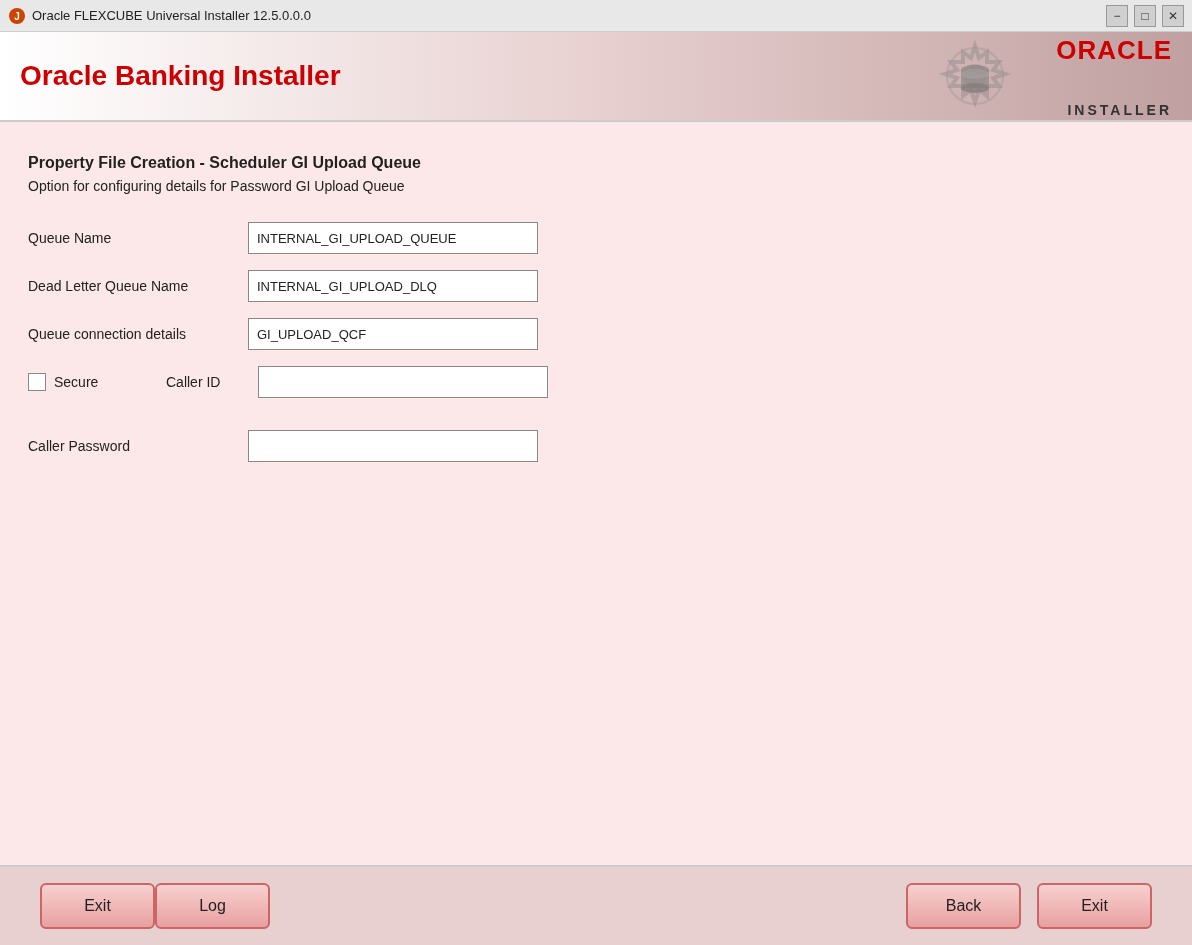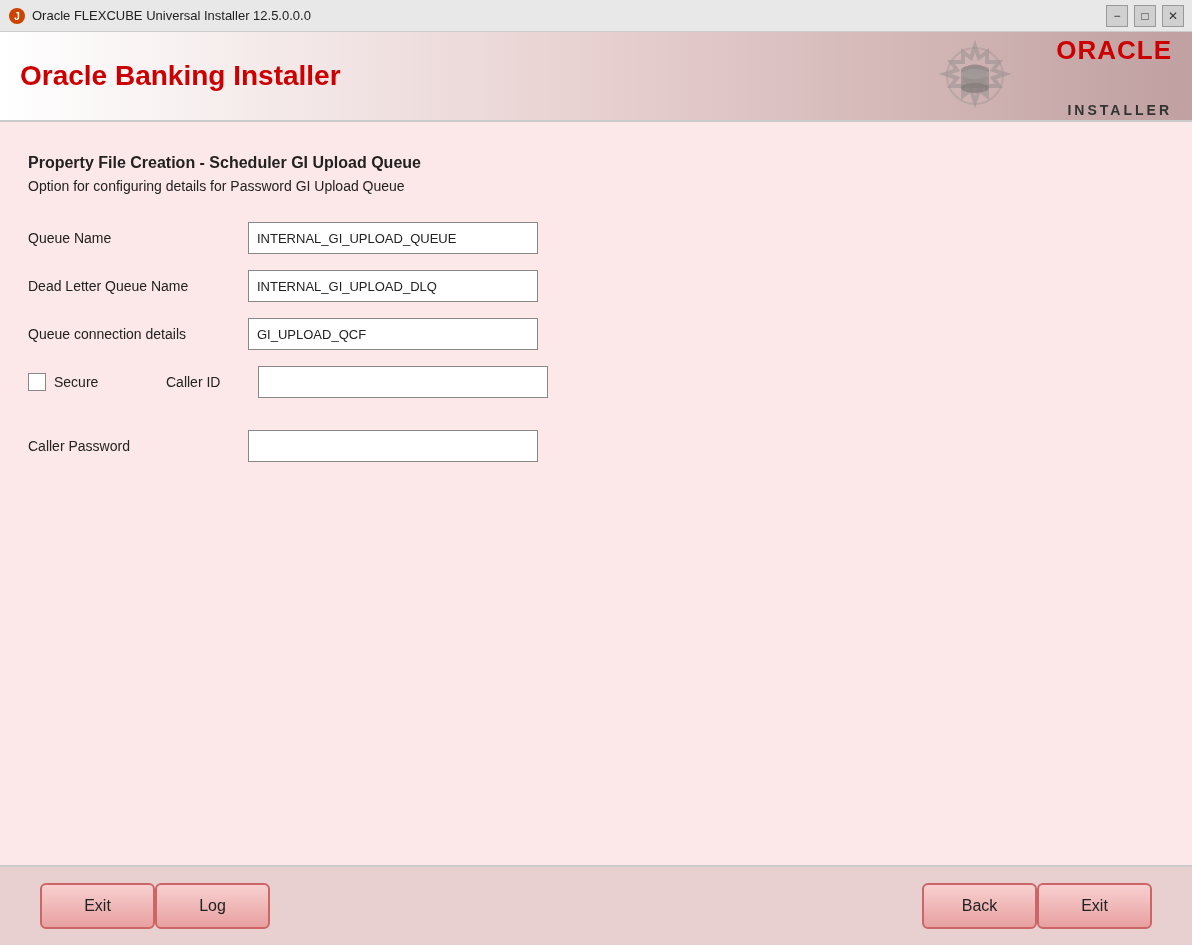--- a/index.html
+++ b/index.html
@@ -182,20 +182,21 @@
       justify-content: space-between;
       padding: 0 40px;
       flex-shrink: 0;
     }
     .footer-left {
       display: flex;
       align-items: flex-end;
     }
     .footer-right {
       display: flex;
+      gap: 16px;
       justify-content: space-between;
     }
     .footer-btn {
       width: 115px;
       height: 46px;
       background: linear-gradient(to bottom, #f8d0d0, #e8a0a0);
       border: 2px solid #cc6666;
       border-radius: 6px;
       font-size: 16px;
       color: #222;

